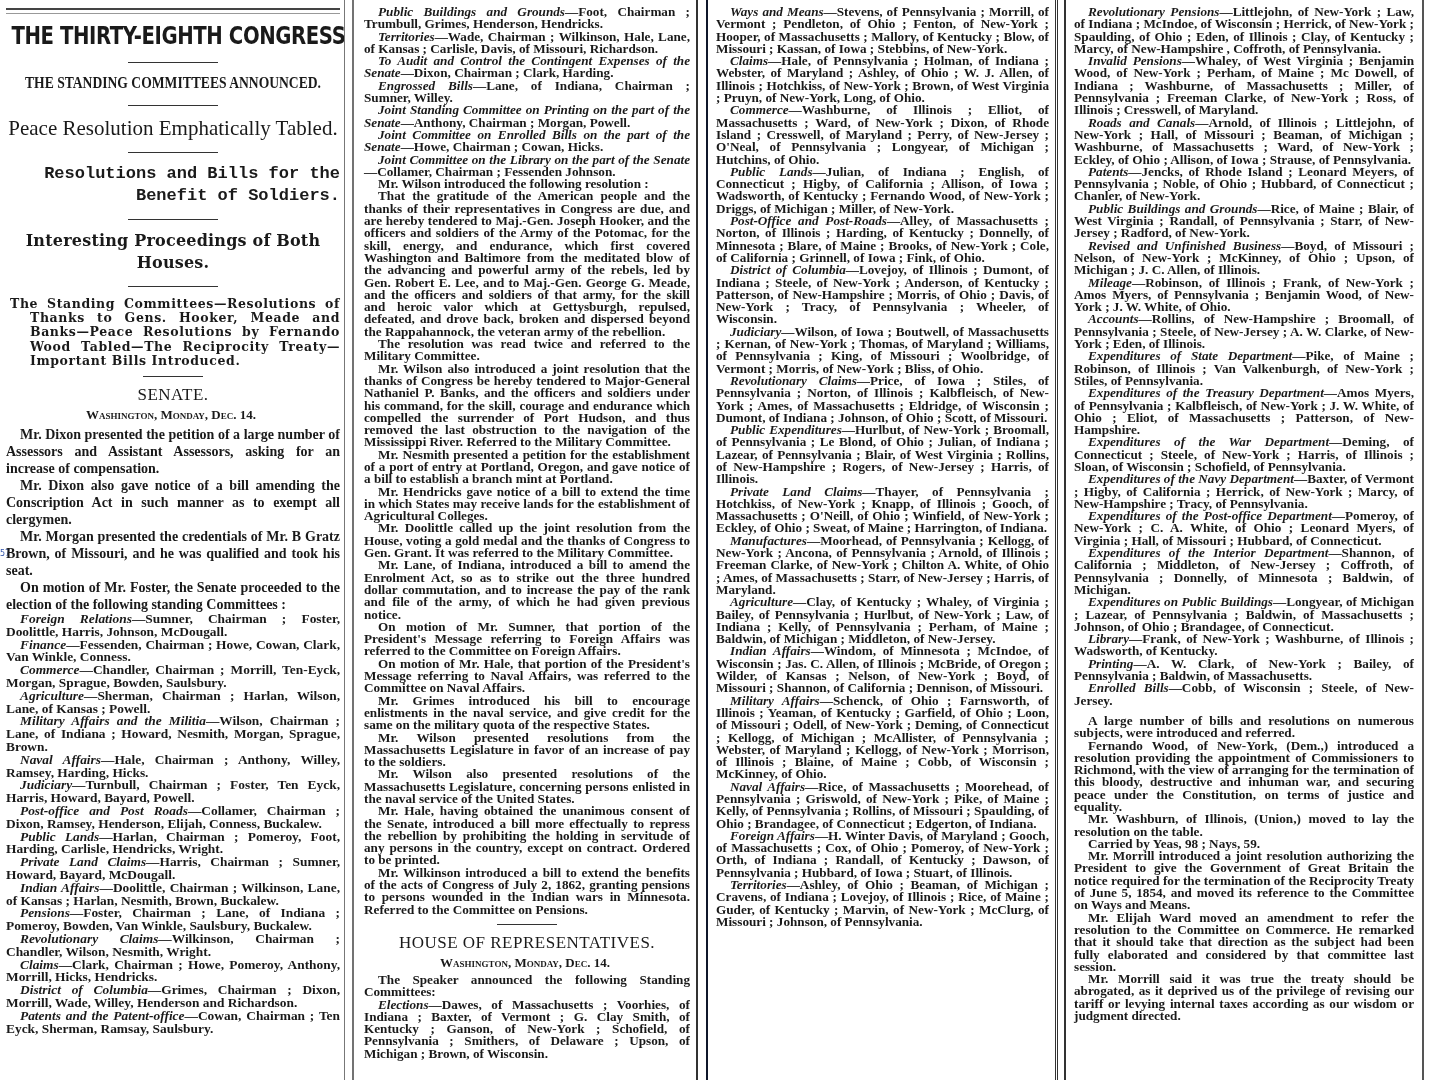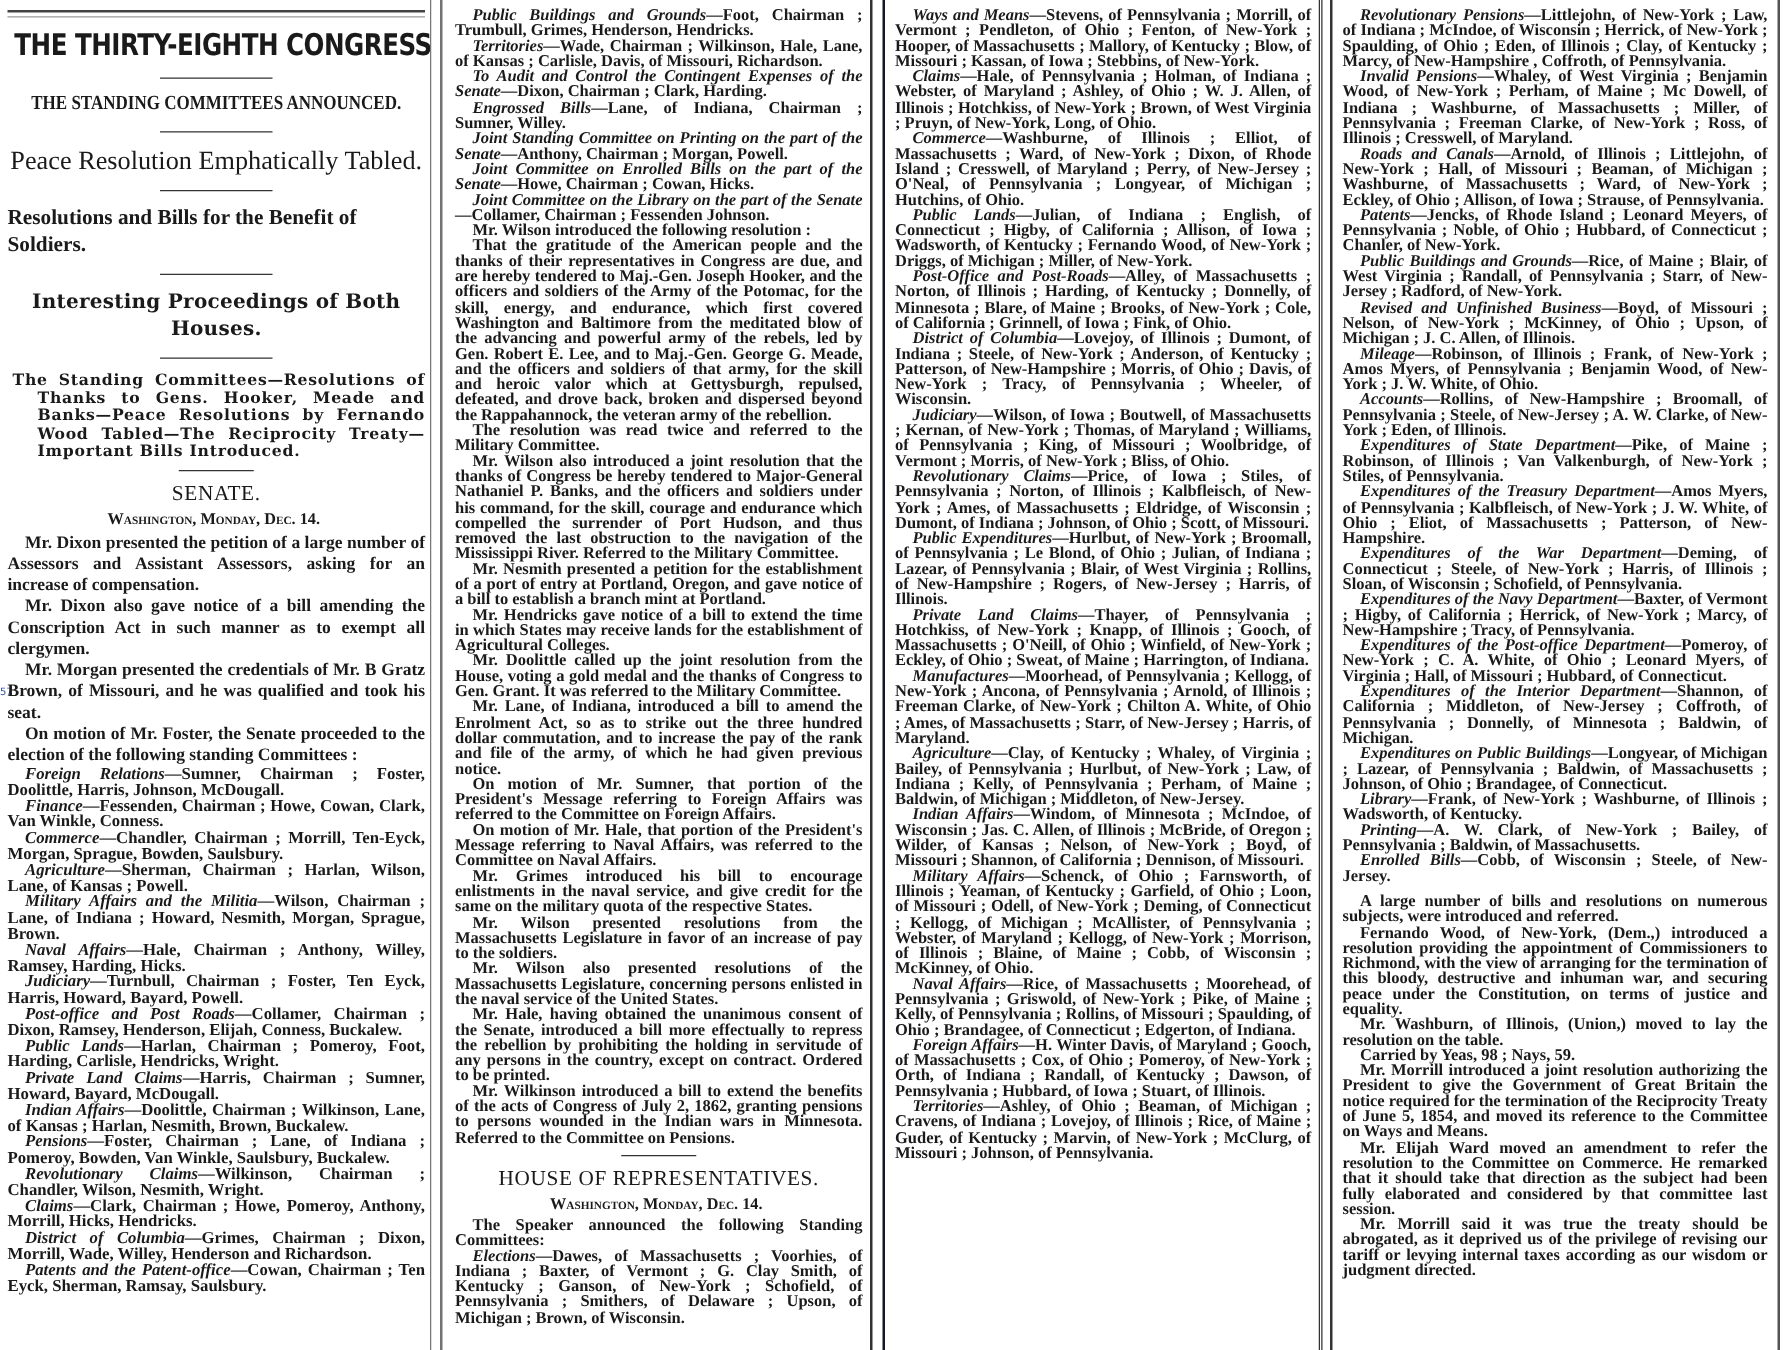--- a/index.html
+++ b/index.html
@@ -11,21 +11,21 @@
   .col1 { left: 2px; width: 343px; padding: 8px 4px 0 4px; border-right: 1px solid #777; }
   .col2 { left: 352px; width: 346px; padding: 6px 6px 0 10px; border-left: 2px solid #737373; border-right: 2px solid #333; }
   .col3 { left: 706px; width: 352px; padding: 6px 6px 0 8px; border-left: 2px solid #0f172a; border-right: 3px double #333; }
   .col4 { left: 1064px; width: 360px; padding: 6px 8px 0 8px; border-left: 2px solid #333; border-right: 2px solid #555; }
   .topline { height: 3px; border-top: 2px solid #444; border-bottom: 1px solid #999; margin-bottom: 8px; }
   .h1 { font-family: "DejaVu Sans", sans-serif; font-weight: bold; font-size: 24px; line-height: 28px;
         text-align: center; letter-spacing: -0.5px; transform: scaleX(0.82); transform-origin: center; white-space: nowrap; margin: 0 -30px; }
   .h2 { font-family: "Liberation Serif", serif; font-weight: bold; font-size: 16px; line-height: 20px;
         text-align: center; white-space: nowrap; transform: scaleX(0.85); margin: 0 -20px; }
   .h3 { font-family: "Liberation Serif", serif; font-size: 21px; line-height: 24px; text-align: center; white-space: nowrap; }
-  .h4 { font-family: Liberation Serif, serif; font-weight: bold; font-size: 17px; line-height: 22px; text-align: left; }
+  .h4 { font-family: Liberation Mono, monospace; font-weight: bold; font-size: 17px; line-height: 22px; text-align: right; }
   .h5 { font-family: "DejaVu Serif", serif; font-weight: bold; font-size: 16px; line-height: 22px; text-align: center; letter-spacing: 0.2px; }
   .rule { width: 90px; height: 0; border-top: 1px solid #333; margin: 12px auto 10px auto; }
   .rule.short { width: 60px; margin: 8px auto; }
   .summary { font-family: "DejaVu Serif", serif; font-weight: bold; font-size: 12.5px; line-height: 14.2px;
              padding-left: 24px; text-indent: -20px; margin: 8px 0 0 0; letter-spacing: 0.6px; }
   .section-title { text-align: center; font-size: 17px; line-height: 20px; margin: 4px 0 2px 0; letter-spacing: 0.5px; }
   .dateline { text-align: center; font-size: 13px; line-height: 15px; margin: 2px 4px 4px 0; font-weight: bold; }
   .sc { font-variant: small-caps; }
   p { margin: 0; text-indent: 14px; }
   p.gap { margin-top: 8px; }

